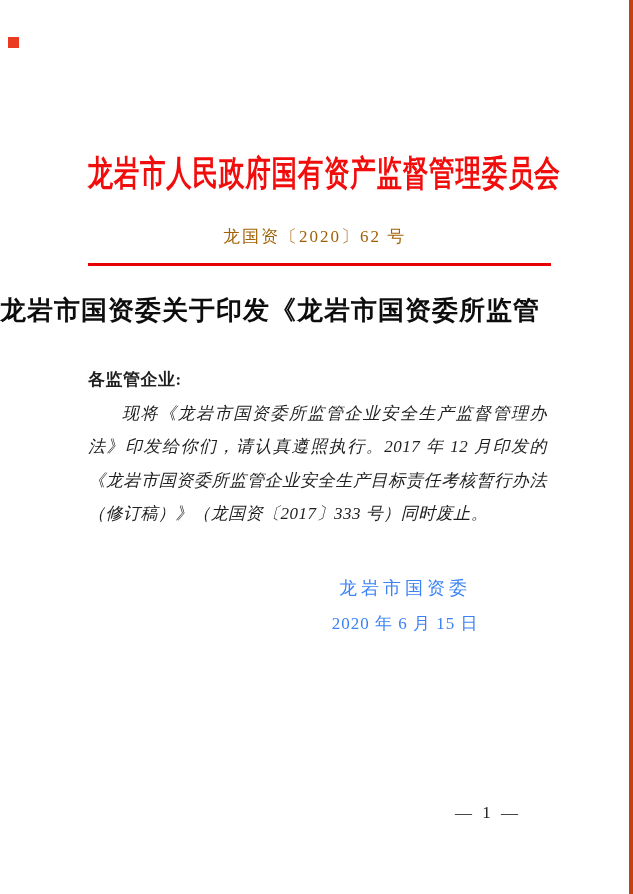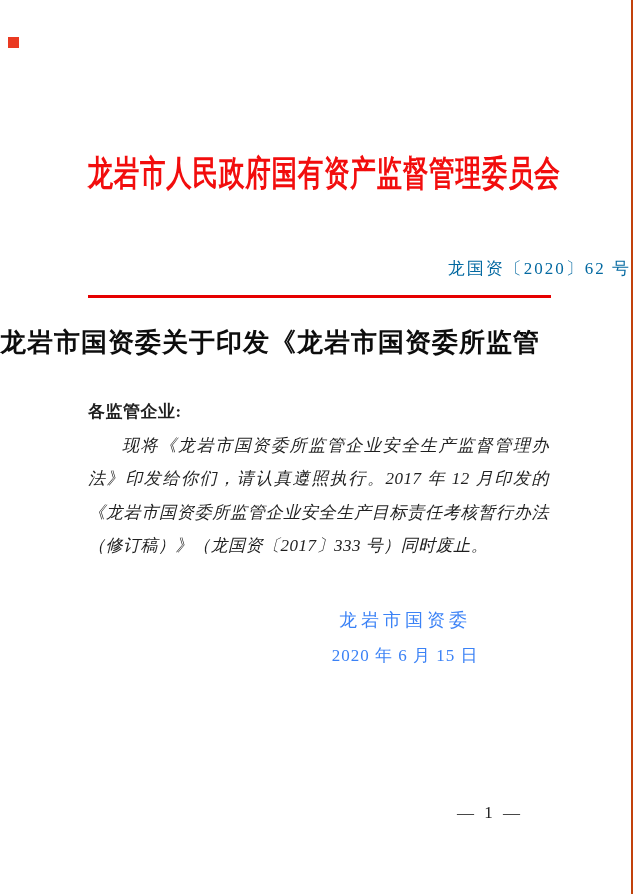--- a/index.html
+++ b/index.html
@@ -5,21 +5,21 @@
   * { margin: 0; padding: 0; box-sizing: border-box; }
   html, body { background: #ffffff; }
   body { font-family: "Liberation Serif", "DejaVu Serif", serif; }
 
   .page {
     position: relative;
     width: 633px;
     height: 894px;
     margin: 0;
     background: #ffffff;
-    border-right: 2px solid #c2410c;
+    border-right: 4px solid #c2410c;
     overflow: hidden;
     color: #1f1f1f;
   }
 
   .corner-mark {
     position: absolute;
     left: 8px;
     top: 37px;
     width: 11px;
     height: 11px;
@@ -36,25 +36,25 @@
     font-size: 35px;
     font-weight: bold;
     color: #f20d0d;
     letter-spacing: 1px;
     transform: scaleX(0.73);
     transform-origin: 50% 50%;
     white-space: nowrap;
   }
 
   .doc-number {
-    margin-top: 60px;
-    text-align: right;
+    margin-top: 28px;
+    text-align: center;
     font-size: 17px;
     letter-spacing: 2px;
-    color: #0369a1;
+    color: #a16207;
   }
 
   .red-rule {
     margin-left: 88px;
     margin-top: 15px;
     width: 463px;
     height: 3px;
     background: #e60000;
   }
 

